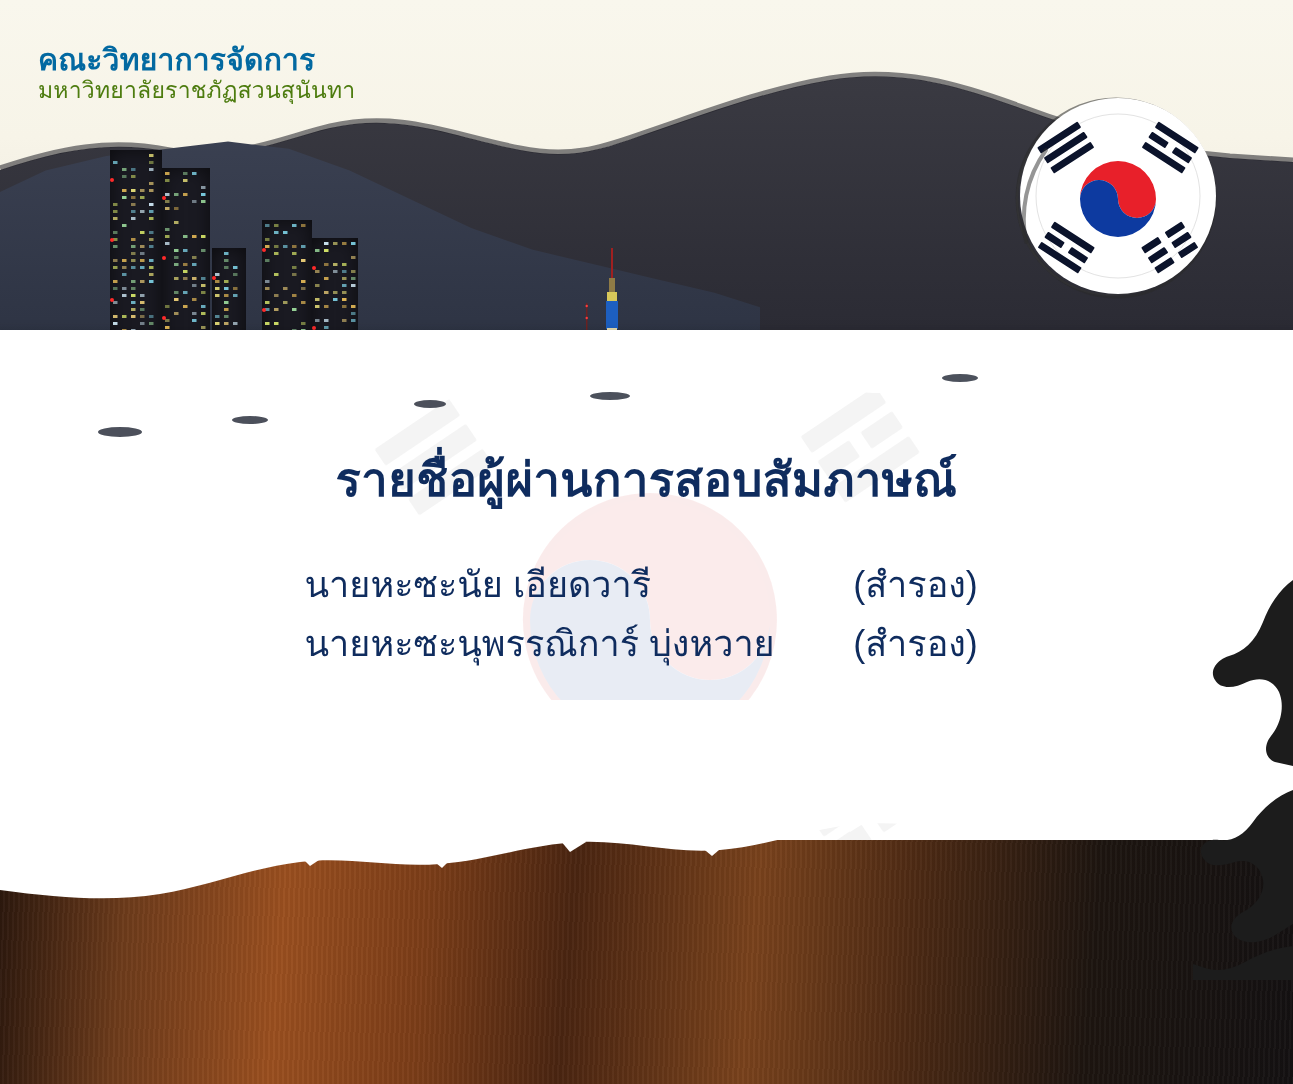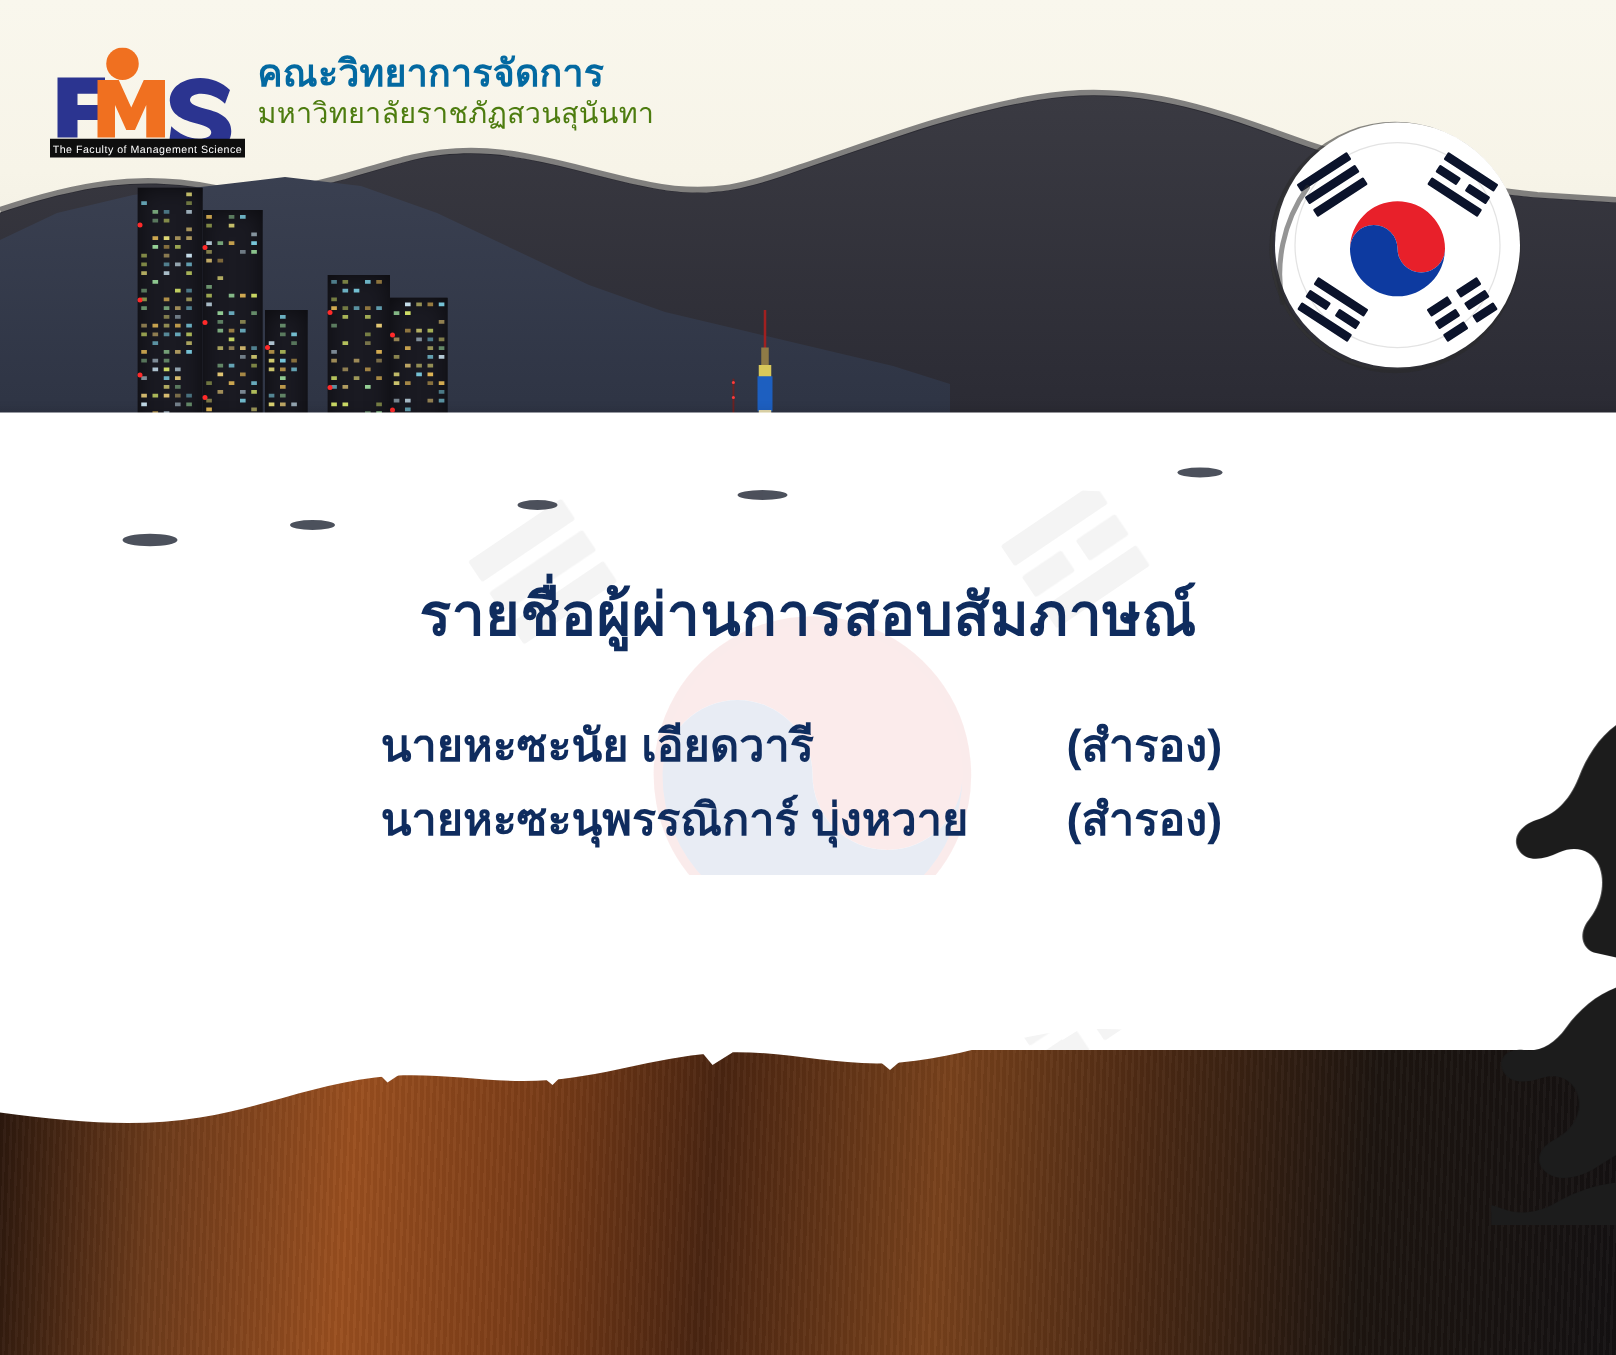--- a/index.html
+++ b/index.html
@@ -201,21 +201,21 @@
     color: #4d7c0f;
     letter-spacing: .2px;
     white-space: nowrap;
     margin-top: 2px;
   }
 
   
   .content {
     position: absolute;
     left: 0;
-    top: 464px;
+    top: 452px;
     width: 1293px;
     z-index: 40;
   }
   .title {
     text-align: center;
     font-size: 47px;
     font-weight: bold;
     color: #0f2c5e;
     letter-spacing: .5px;
     line-height: 1.2;
@@ -224,21 +224,21 @@
     margin-top: 54px;
     display: flex;
     flex-direction: column;
     gap: 14px;
     align-items: center;
   }
   .name-row {
     display: flex;
     width: 700px;
     font-size: 36px;
-    font-weight: bold;
+    font-weight: normal;
     color: #0f2c5e;
     line-height: 1.25;
   }
   .name-row .nm {
     flex: 0 0 530px;
     text-align: left;
     padding-left: 8px;
   }
   .name-row .st {
     flex: 1 1 auto;
@@ -1008,42 +1008,20 @@
           <rect x="134" y="164" width="20" height="7" rx="1"></rect>
           <rect x="162" y="164" width="20" height="7" rx="1"></rect>
         </g>
       </g>
     </g>
 
     <path d="M14,150 C8,120 14,86 34,58" fill="none" stroke="#2b2b2b" stroke-width="4" opacity=".5" stroke-linecap="round"></path>
   </svg>
 
   <div class="logo">
-    <div class="logo-mark">
-      <svg viewBox="0 0 158 88" style="width:158px;height:88px;">
-
-        <circle cx="60" cy="13" r="13" fill="#f07020"></circle>
-
-        <path d="M8,24 L46,24 L46,37 L24,37 L24,46 L43,46 L43,58 L24,58 L24,72 L8,72 Z" fill="#2b3490"></path>
-
-        <path d="M40,72 L40,26 L57,26 L67,48 L77,26 L94,26 L94,72 L79,72 L79,46
-                 L70,66 L63,66 L54,46 L54,72 Z" fill="#f07020"></path>
-
-        <path d="M146,34 C138,26 126,23 116,25 C104,27 97,35 98,44
-                 C99,54 108,58 120,61 C128,63 131,65 131,68
-                 C131,71 127,73 121,73 C113,73 105,69 99,63
-                 L99,63 L97,78 C104,84 115,87 124,86
-                 C138,85 147,77 147,67 C147,57 139,52 126,49
-                 C118,47 114,45 114,42 C114,39 118,37 123,37
-                 C130,37 137,40 142,45 Z" fill="#2b3490"></path>
-      </svg>
-      <div class="logo-bar">
-        <span>The Faculty of Management Science</span>
-      </div>
-    </div>
     <div class="logo-text">
       <div class="l1">คณะวิทยาการจัดการ</div>
       <div class="l2">มหาวิทยาลัยราชภัฏสวนสุนันทา</div>
     </div>
   </div>
 
   <div class="content">
     <div class="title">รายชื่อผู้ผ่านการสอบสัมภาษณ์</div>
 
     <div class="names">

